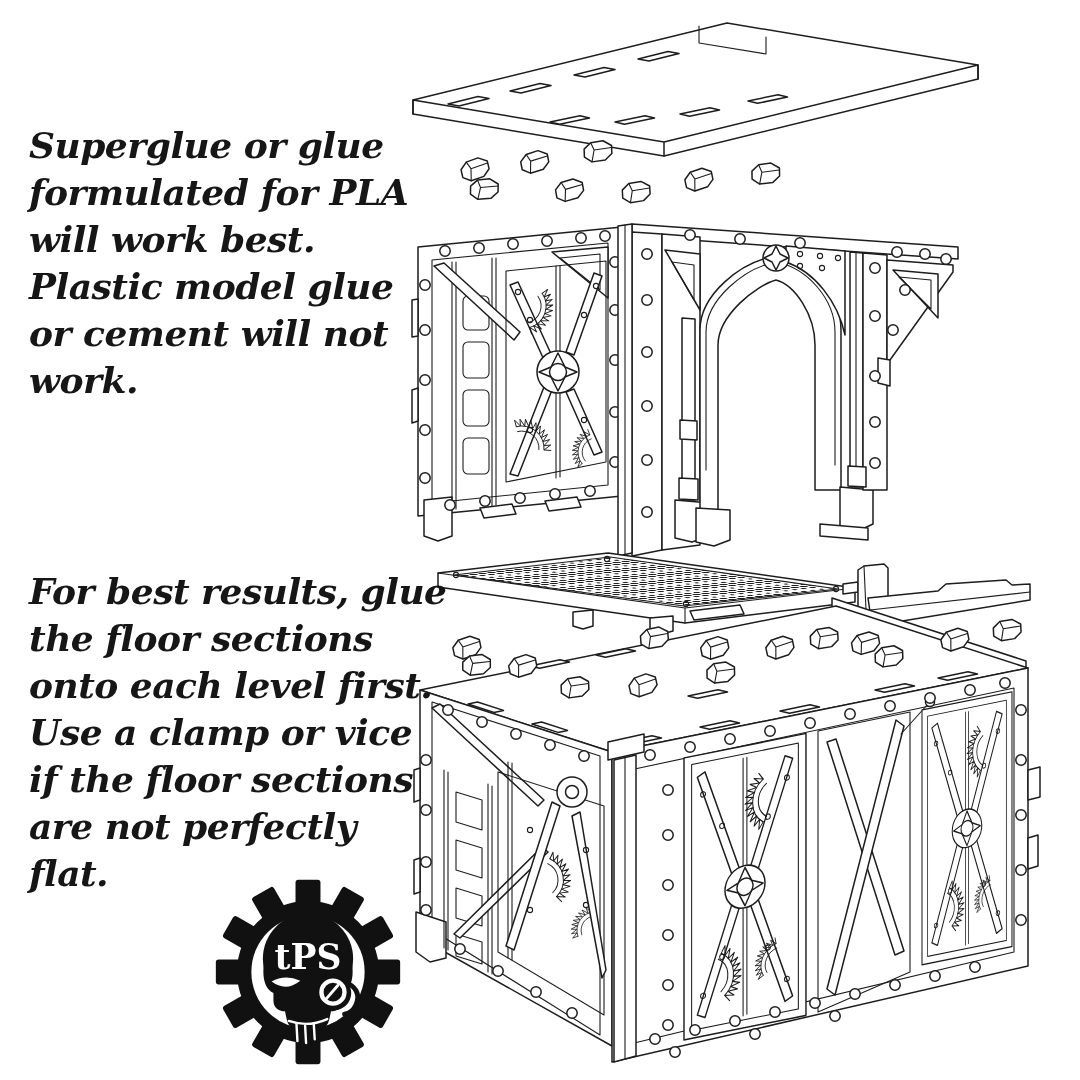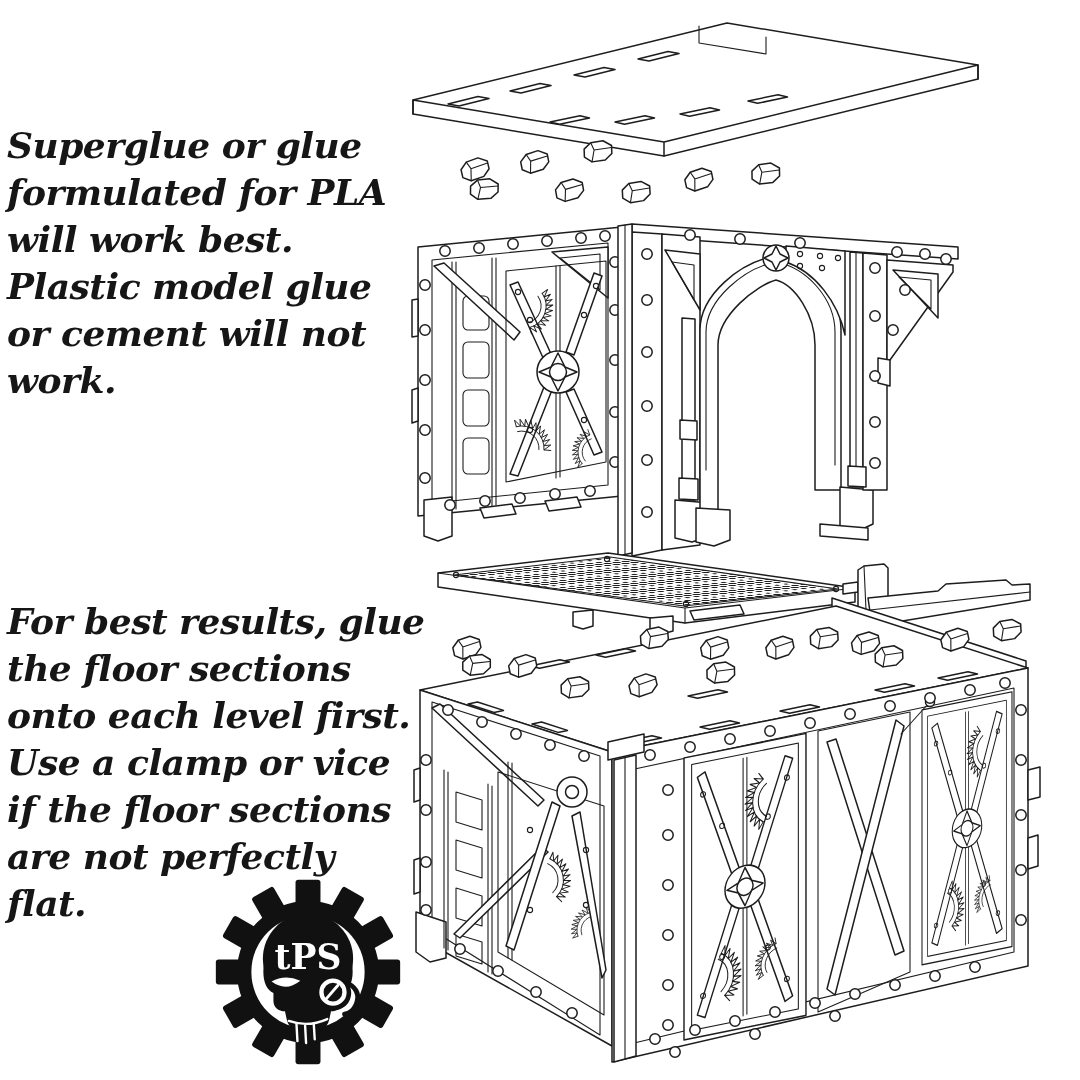--- a/index.html
+++ b/index.html
@@ -1,25 +1,25 @@
 <!DOCTYPE html>
 <html><head>
 <meta charset="utf-8">
 <style>
   html,body{margin:0;padding:0;background:#fff;}
   body{width:1080px;height:1080px;position:relative;overflow:hidden;
        font-family:"DejaVu Serif","Liberation Serif",serif;}
   .note{
-    position:absolute;left:7px;color:#161616;
+    position:absolute;left:29px;color:#161616;
     font-weight:bold;font-style:italic;
     font-size:36px;line-height:47px;letter-spacing:-0.5px;
     white-space:pre;
   }
   #note-glue{top:122px;}
-  #note-assembly{top:568px;margin-top:30px;}
+  #note-assembly{top:568px;}
   #diagram{position:absolute;left:0;top:0;width:1080px;height:1080px;}
   #logo{position:absolute;left:212px;top:876px;width:192px;height:192px;}
   .ln{fill:none;stroke:#1d1d1d;stroke-width:1.5;stroke-linejoin:round;stroke-linecap:round;}
   .fw{fill:#ffffff;stroke:#1d1d1d;stroke-width:1.5;stroke-linejoin:round;}
   .tn{fill:none;stroke:#1d1d1d;stroke-width:1.1;stroke-linejoin:round;stroke-linecap:round;}
   .fb{fill:#111111;stroke:none;}
   .wl{stroke:#ffffff;fill:none;stroke-linecap:round;}
   #logo text{font-family:"DejaVu Serif","Liberation Serif",serif;font-weight:bold;}
 </style>
 </head>

